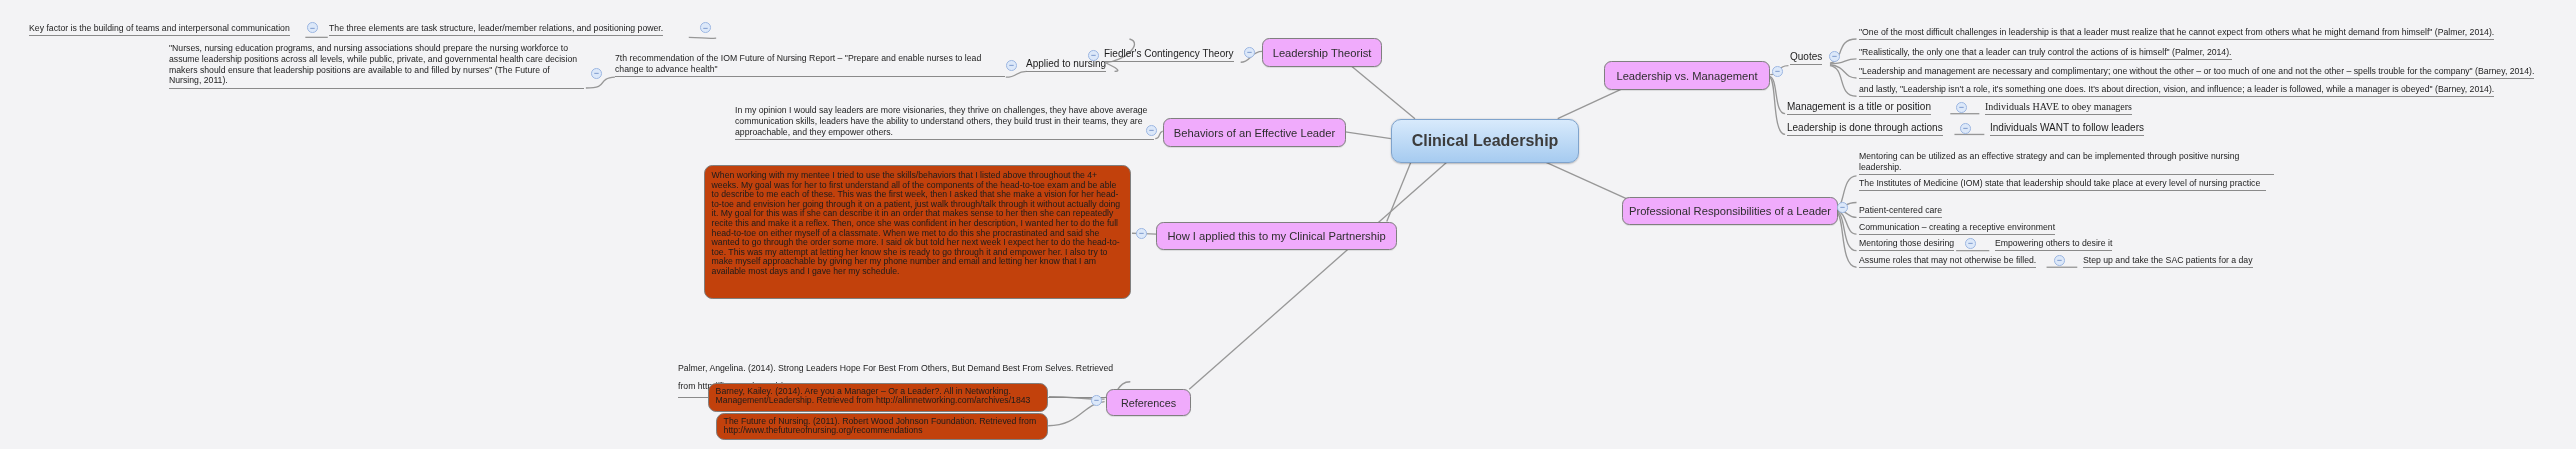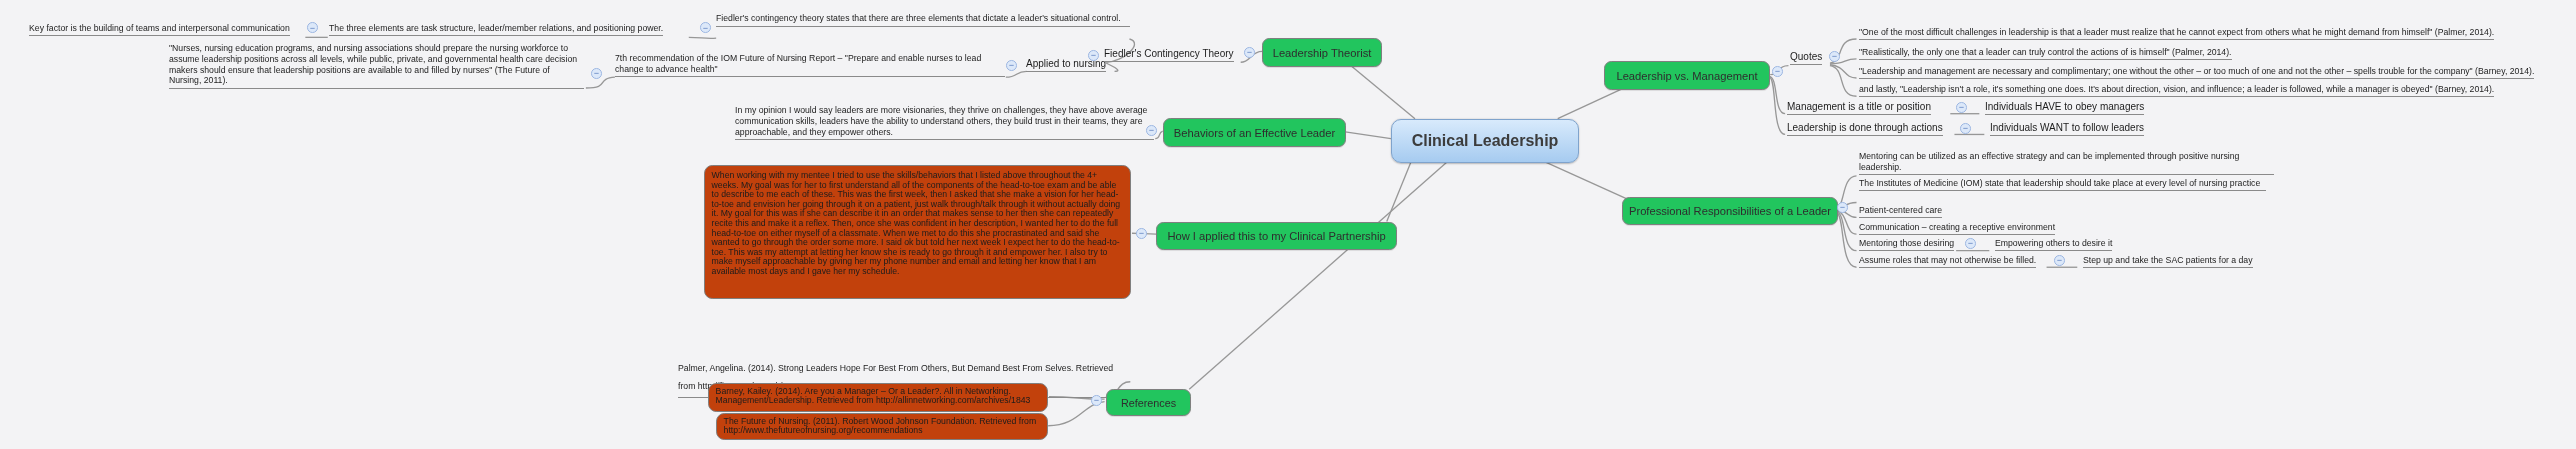--- a/index.html
+++ b/index.html
@@ -5,21 +5,21 @@
   html,body{margin:0;padding:0;background:#f3f3f5;}
   #canvas{position:relative;width:2576px;height:449px;background:#f3f3f5;overflow:hidden;
           font-family:"Liberation Sans",sans-serif;color:#1d1d1d;}
   svg.wires{position:absolute;left:0;top:0;pointer-events:none;}
   svg.wires path{fill:none;stroke:#979797;stroke-width:1.6;}
   .node{position:absolute;}
   .leaf{font-size:8.7px;line-height:10.8px;color:#1c1c1c;}
   .mid{font-size:10px;line-height:11.6px;color:#1c1c1c;}
   .nw{white-space:nowrap;}
   .u{border-bottom:1.2px solid #8a8a8a;padding-bottom:1.7px;}
-  .box{position:absolute;background:#22c55e;border:1.2px solid #7f7f7f;border-radius:7.5px;
+  .box{position:absolute;background:#f0abfc;border:1.2px solid #7f7f7f;border-radius:7.5px;
        display:flex;align-items:center;justify-content:center;text-align:center;
        font-size:11.2px;color:#2e2e2e;box-shadow:0 0.8px 0.8px rgba(0,0,0,.10);}
   .central{background:linear-gradient(#d8eafc,#a6cbf0);border:1.3px solid #7fa3cc;border-radius:10px;
        font-size:16px;font-weight:bold;color:#3c3c3c;box-shadow:0 0.8px 1.7px rgba(0,0,0,.25);}
   .bigbox{position:absolute;background:#c2410c;border:1.2px solid #7f7f7f;border-radius:8.3px;
        padding:5px 6.6px;box-sizing:border-box;font-size:8.7px;line-height:9.6px;color:#1c1c1c;}
   .minus{position:absolute;width:10.8px;height:10.8px;border-radius:50%;background:#dce8f9;
        border:0.8px solid #9db7e2;color:#4f74b8;font-size:9px;line-height:8.3px;
        display:flex;align-items:center;justify-content:center;box-sizing:border-box;
        font-family:"Liberation Sans",sans-serif;}
@@ -71,21 +71,20 @@
 
     <path d="M1361,460 C1344,460 1348,478 1330,479"></path>
     <path d="M1263,478 C1295,478 1300,481 1330,481"></path>
     <path d="M1262,513 C1300,513 1304,486 1330,484"></path>
   </svg>
 
   <div class="node leaf nw u" style="left:29px;top:23px;">Key factor is the building of teams and interpersonal communication</div>
   <div class="minus" style="left:307px;top:22.4px;">−</div>
   <div class="node leaf nw u" style="left:329px;top:23px;">The three elements are task structure, leader/member relations, and positioning power.</div>
   <div class="minus" style="left:700px;top:22.4px;">−</div>
-  <div class="node leaf u" style="left:716px;top:13.3px;width:414px;">Fiedler's contingency theory states that there are three elements that dictate a leader's situational control.</div>
 
   <div class="node leaf u" style="left:169px;top:43px;width:415px;">"Nurses, nursing education programs, and nursing associations should prepare the nursing workforce to assume leadership positions across all levels, while public, private, and governmental health care decision makers should ensure that leadership positions are available to and filled by nurses" (The Future of Nursing, 2011).</div>
   <div class="minus" style="left:591px;top:68px;">−</div>
   <div class="node leaf u" style="left:615px;top:53px;width:390px;">7th recommendation of the IOM Future of Nursing Report – "Prepare and enable nurses to lead change to advance health"</div>
   <div class="minus" style="left:1006px;top:60px;">−</div>
   <div class="node mid nw u" style="left:1026px;top:58px;">Applied to nursing</div>
 
   <div class="minus" style="left:1088px;top:50px;">−</div>
   <div class="node mid nw u" style="left:1104px;top:48px;">Fiedler's Contingency Theory</div>
   <div class="minus" style="left:1244px;top:47px;">−</div>
@@ -98,21 +97,21 @@
   <div class="node mid nw u" style="left:1790px;top:51px;">Quotes</div>
   <div class="minus" style="left:1829px;top:51px;">−</div>
 
   <div class="node leaf nw u" style="left:1859px;top:26.6px;">"One of the most difficult challenges in leadership is that a leader must realize that he cannot expect from others what he might demand from himself" (Palmer, 2014).</div>
   <div class="node leaf nw u" style="left:1859px;top:47px;">"Realistically, the only one that a leader can truly control the actions of is himself" (Palmer, 2014).</div>
   <div class="node leaf nw u" style="left:1859px;top:66px;">"Leadership and management are necessary and complimentary; one without the other – or too much of one and not the other – spells trouble for the company" (Barney, 2014).</div>
   <div class="node leaf nw u" style="left:1859px;top:84px;">and lastly, "Leadership isn't a role, it's something one does. It's about direction, vision, and influence; a leader is followed, while a manager is obeyed" (Barney, 2014).</div>
 
   <div class="node mid nw u" style="left:1787px;top:101px;">Management is a title or position</div>
   <div class="minus" style="left:1956px;top:102px;">−</div>
-  <div class="node mid nw u" style="left:1985px;top:101px;">Individuals HAVE to obey managers</div>
+  <div class="node mid nw u" style="left:1985px;top:101px;font-family:Liberation Serif, serif;">Individuals HAVE to obey managers</div>
 
   <div class="node mid nw u" style="left:1787px;top:122px;">Leadership is done through actions</div>
   <div class="minus" style="left:1960px;top:123px;">−</div>
   <div class="node mid nw u" style="left:1990px;top:122px;">Individuals WANT to follow leaders</div>
 
   <div class="node leaf u" style="left:735px;top:105px;width:419px;">In my opinion I would say leaders are more visionaries, they thrive on challenges, they have above average communication skills, leaders have the ability to understand others, they build trust in their teams, they are approachable, and they empower others.</div>
   <div class="minus" style="left:1146px;top:125px;">−</div>
   <div class="box" style="left:1163px;top:118px;width:181px;height:27px;">Behaviors of an Effective Leader</div>
 
   <div class="bigbox" style="left:704px;top:165px;width:427px;height:134px;">When working with my mentee I tried to use the skills/behaviors that I listed above throughout the 4+ weeks.  My goal was for her to first understand all of the components of the head-to-toe exam and be able to describe to me each of these.  This was the first week, then I asked that she make a vision for her head-to-toe and envision her going through it on a patient, just walk through/talk through it without actually doing it.  My goal for this was if she can describe it in an order that makes sense to her then she can repeatedly recite this and make it a reflex.  Then, once she was confident in her description, I wanted her to do the full head-to-toe on either myself of a classmate.  When we met to do this she procrastinated and said she wanted to go through the order some more.  I said ok but told her next week I expect her to do the head-to-toe.  This was my attempt at letting her know she is ready to go through it and empower her.  I also try to make myself approachable by giving her my phone number and email and letting her know that I am available most days and I gave her my schedule.</div>

